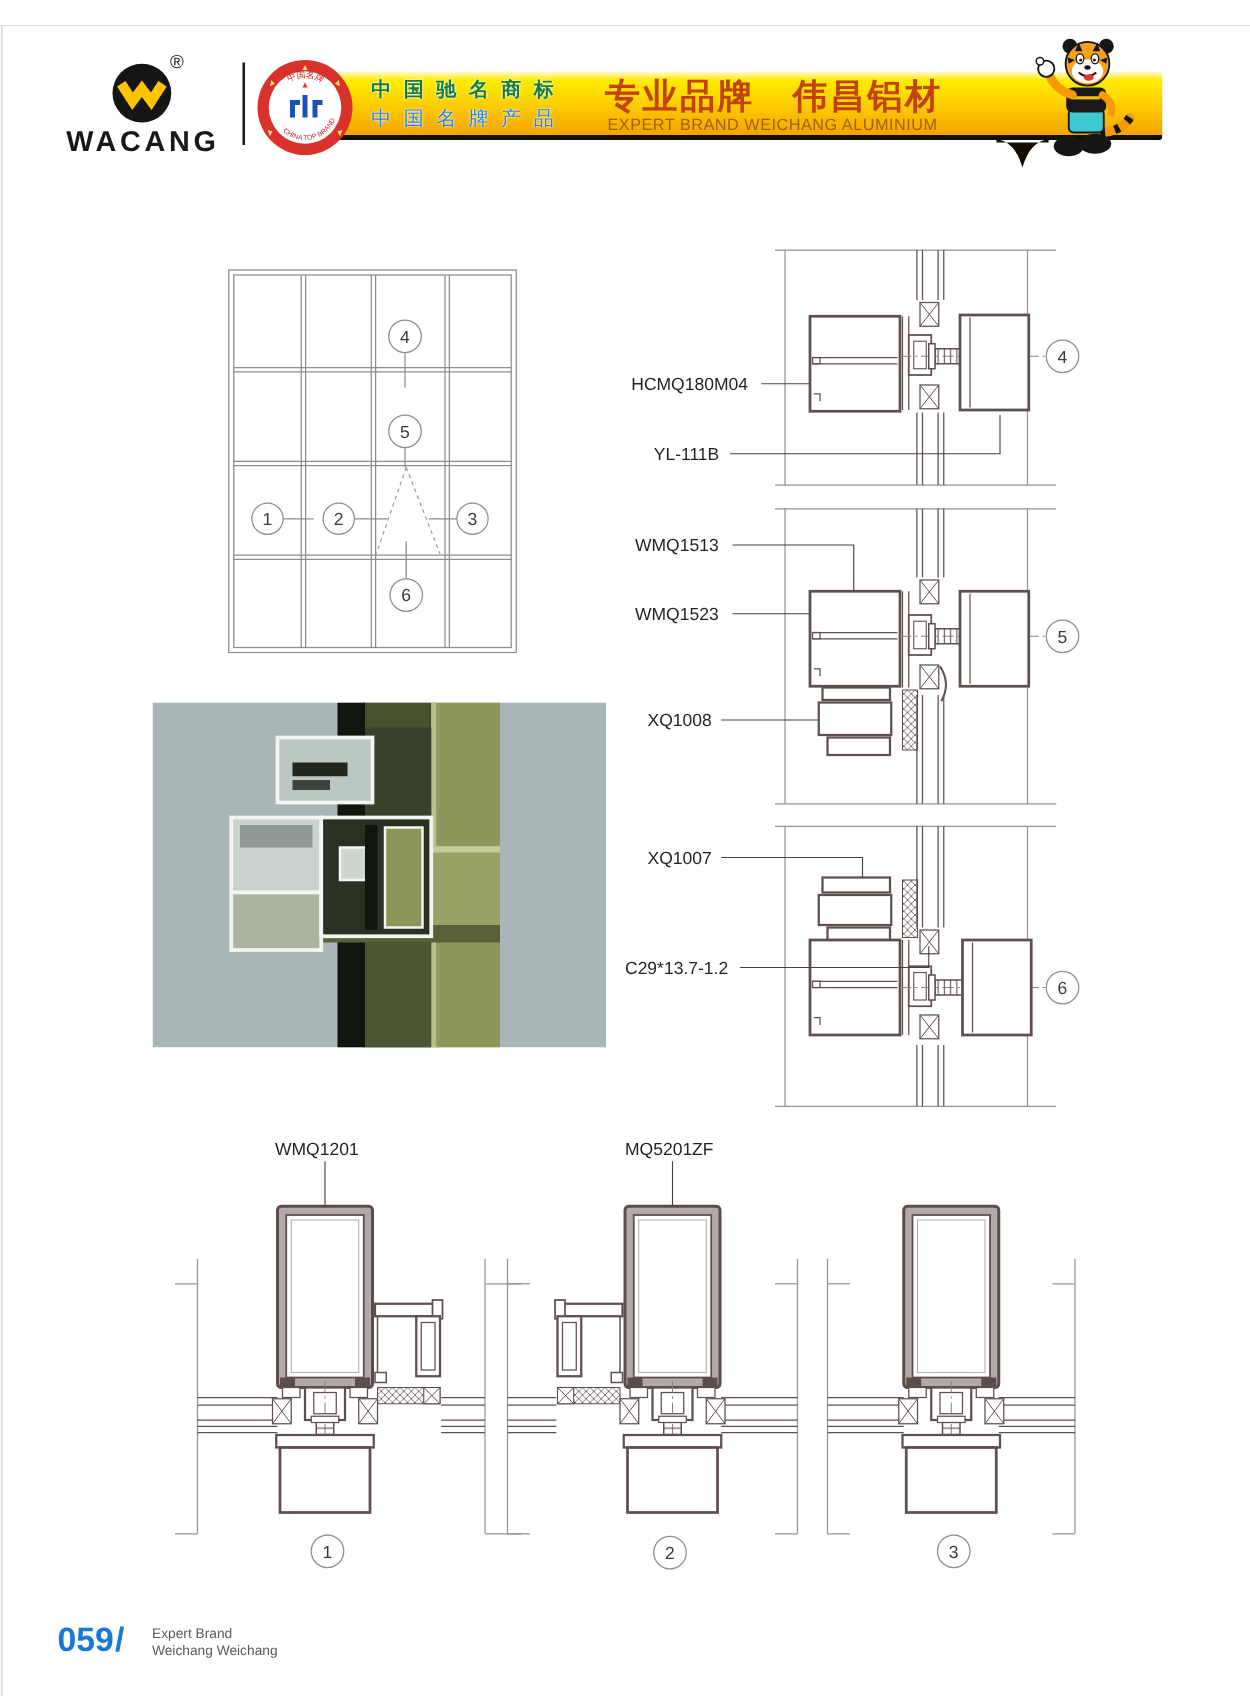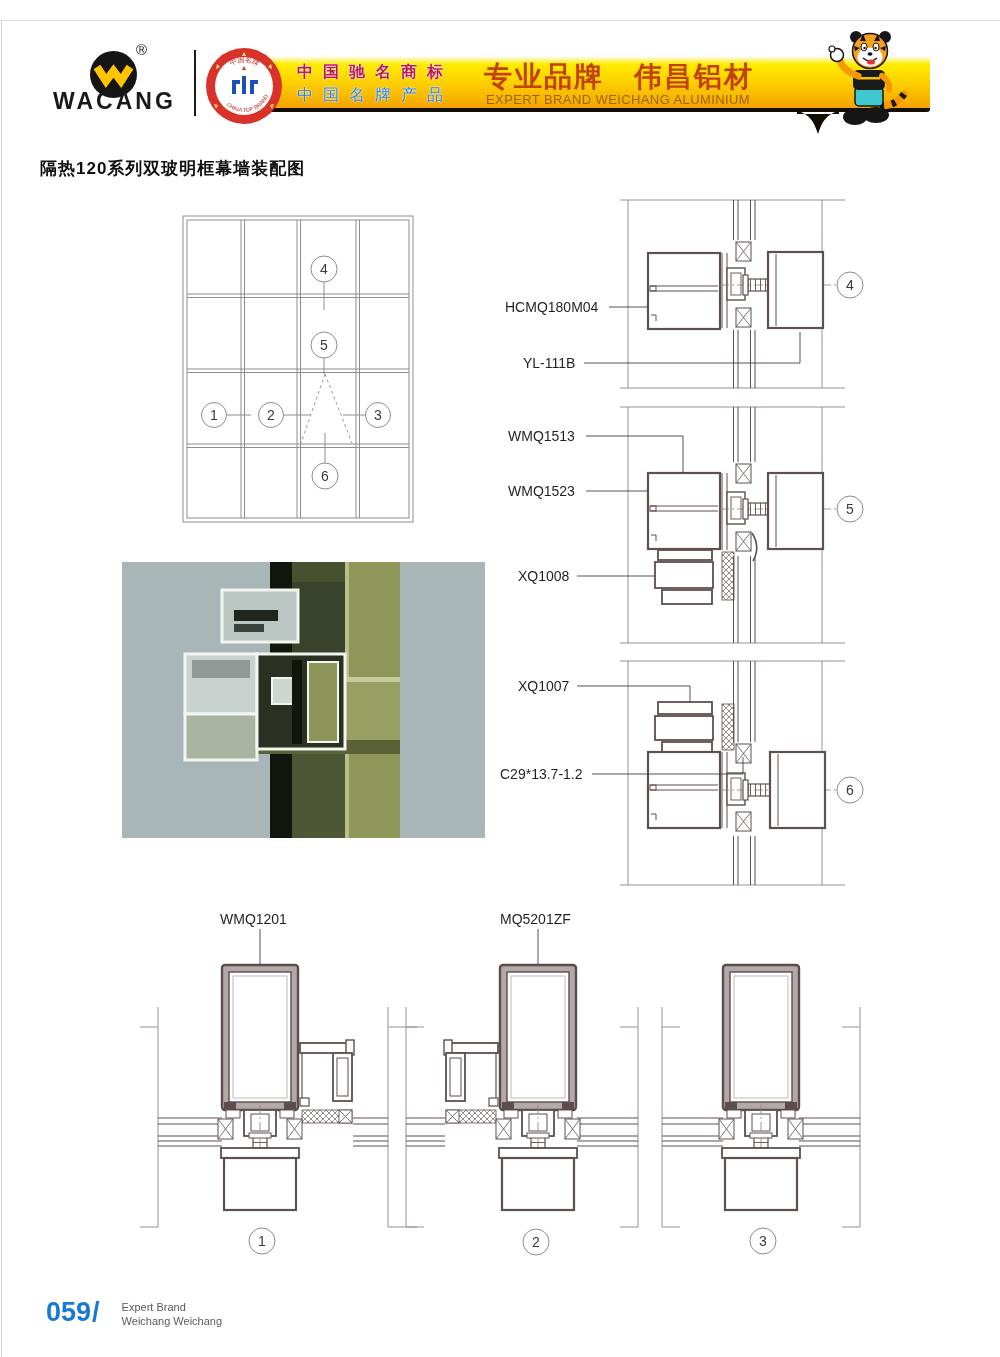--- a/index.html
+++ b/index.html
@@ -1,28 +1,28 @@
 <!DOCTYPE html>
 <html><head>
 <meta charset="utf-8">
 <style>
   html,body{margin:0;padding:0;background:#fff;}
   .page{position:relative;width:1000px;height:1357px;background:#ffffff;overflow:hidden;
         font-family:"Liberation Sans",sans-serif;}
   .abs{position:absolute;}
   .edge-v{position:absolute;left:1px;top:20px;width:1px;height:1337px;background:#cfcfcf;}
   .edge-h{position:absolute;left:0;top:20px;width:1000px;height:1px;background:#dedede;}
-  .brand-text{position:absolute;left:53px;top:88px;font-size:23px;font-weight:bold;
+  .brand-text{position:absolute;left:53px;top:100px;font-size:23px;font-weight:bold;
               letter-spacing:3px;color:#181818;}
   .reg{position:absolute;left:136px;top:41px;font-size:15px;color:#181818;}
   .divider{position:absolute;left:194px;top:50px;width:2px;height:66px;background:#1a1a1a;}
   .banner{position:absolute;left:268px;top:57px;width:662px;height:51px;
           background:linear-gradient(#fffbe0 0%,#ffec00 14%,#fdd400 45%,#f4a300 100%);
           border-bottom:4px solid #140e00;border-radius:0 3px 3px 0;}
-  .cn1{position:absolute;left:297px;top:62px;font-size:16px;font-weight:bold;color:#be185d;
+  .cn1{position:absolute;left:297px;top:62px;font-size:16px;font-weight:bold;color:#15803d;
        letter-spacing:10px;text-shadow:0 0 2px #ffffff,0 0 1px #ffffff;}
   .cn2{position:absolute;left:297px;top:85px;font-size:16px;font-weight:normal;color:#2b7fd6;
        letter-spacing:10px;text-shadow:0 0 2px #ffffff,0 0 1px #ffffff;}
   .slogan{position:absolute;left:484px;top:58px;font-size:28px;font-weight:900;
           letter-spacing:2px;color:#c2410c;}
   .slogan-en{position:absolute;left:486px;top:92px;font-size:13px;font-weight:400;
              letter-spacing:0.4px;color:#a16207;}
   .title{position:absolute;left:40px;top:157px;font-size:17px;font-weight:bold;color:#0f0f0f;
          letter-spacing:1px;}
   .footer{position:absolute;left:46px;top:1297px;display:flex;align-items:center;}
@@ -101,21 +101,20 @@
       <ellipse cx="46" cy="21" rx="3" ry="4" fill="#ffffff" stroke="#161616" stroke-width="1"></ellipse>
       <ellipse cx="58" cy="21" rx="3" ry="4" fill="#ffffff" stroke="#161616" stroke-width="1"></ellipse>
       <circle cx="46.5" cy="22" r="1.2" fill="#161616"></circle>
       <circle cx="57.5" cy="22" r="1.2" fill="#161616"></circle>
       <ellipse cx="52" cy="28" rx="2.5" ry="1.8" fill="#161616"></ellipse>
       <path d="M45,32 Q52,38 59,32" fill="none" stroke="#161616" stroke-width="1.4"></path>
       <ellipse cx="53" cy="36" rx="4" ry="2.6" fill="#e23333"></ellipse>
     </svg>
   </div>
 
-  <div class="title">隔热120系列双玻明框幕墙装配图</div>
 
   <svg class="abs" style="left:150px;top:200px;" width="295" height="335" viewBox="0 0 295 335">
     <g transform="translate(-150,-200)" stroke="#8d8d8d" stroke-width="1" fill="none">
       <rect x="183" y="216" width="230" height="306"></rect>
       <rect x="187" y="220" width="222" height="298"></rect>
       <g>
         <line x1="241" y1="220" x2="241" y2="518"></line>
           <line x1="244.5" y1="220" x2="244.5" y2="518"></line>
         <line x1="297" y1="220" x2="297" y2="518"></line>
           <line x1="300.5" y1="220" x2="300.5" y2="518"></line>

